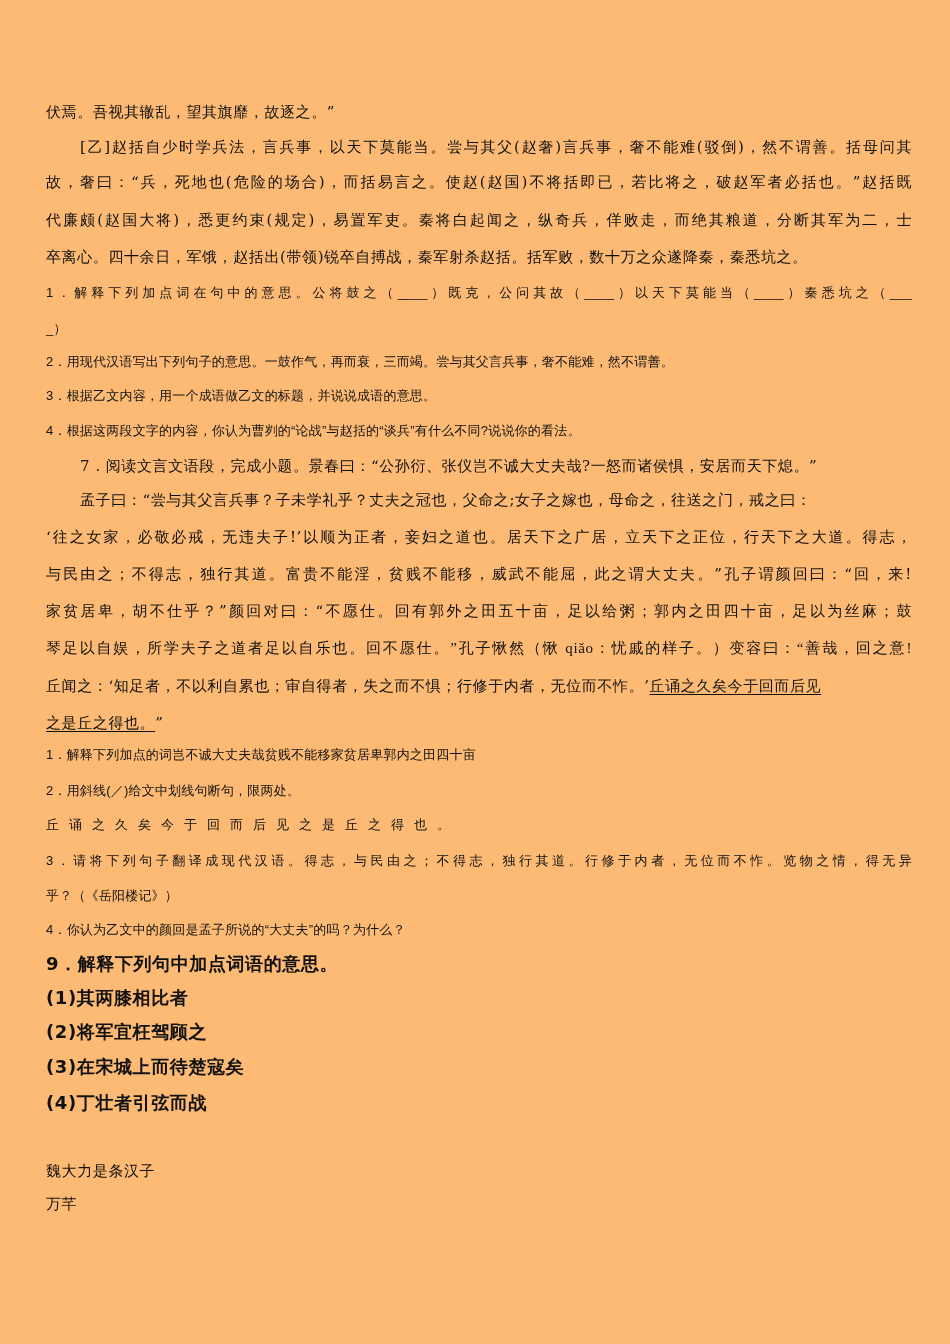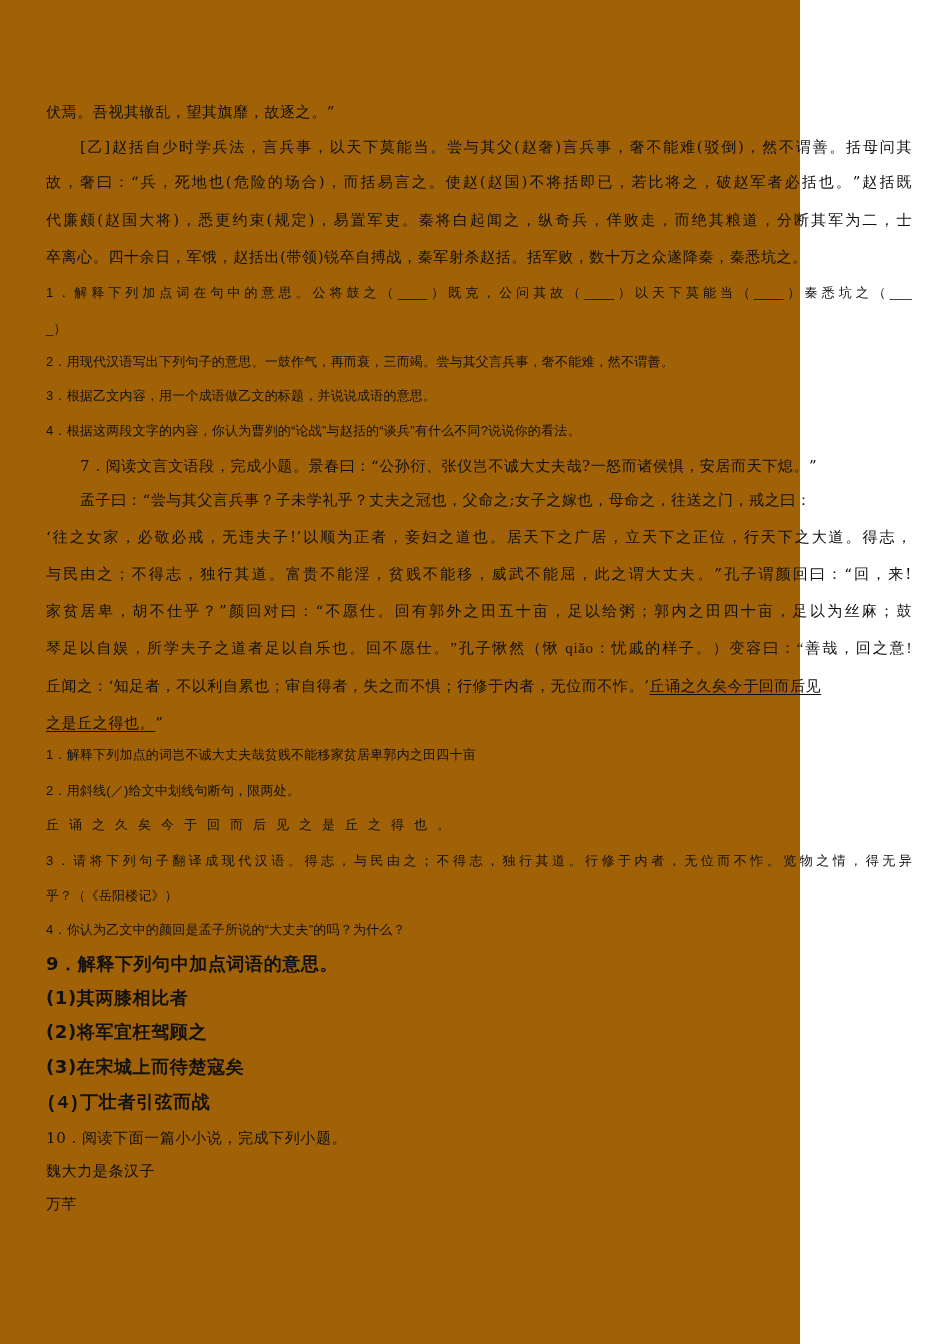--- a/index.html
+++ b/index.html
@@ -1,18 +1,18 @@
 <!DOCTYPE html>
 <html><head>
 <meta charset="utf-8">
 <style>
   html, body { margin: 0; padding: 0; background: #ffffff; }
   body { width: 950px; height: 1344px; position: relative; overflow: hidden;
          font-family: "DejaVu Serif", "Liberation Serif", serif; color: #111111; }
-  .page { position: absolute; left: 0; top: 0; width: 800px; height: 1344px; background: #a16207; }
+  .page { position: absolute; left: 0; top: 0; width: 950px; height: 1344px; background: #fdba74; }
   .line { position: absolute; left: 46px; white-space: nowrap; font-size: 15px; line-height: 20px; letter-spacing: 0.6px; }
   .line.justify { width: 866px; text-align: justify; text-align-last: justify; }
   .indent { left: 80px; }
   .q { font-family: "Liberation Sans", "DejaVu Sans", sans-serif; font-size: 13px; letter-spacing: 0.2px; }
   .bold { font-weight: bold; font-family: "DejaVu Sans", sans-serif; font-size: 18px; }
   .u { text-decoration: underline; text-underline-offset: 3px; margin-top: 18px; }
   .spaced { letter-spacing: 10px; }
 </style>
 </head>
 <body>
@@ -49,19 +49,18 @@
   <div class="line q" style="top:781px;">2．用斜线(／)给文中划线句断句，限两处。</div>
   <div class="line q spaced" style="top:815px;">丘诵之久矣今于回而后见之是丘之得也。</div>
   <div class="line q justify" style="top:851px;">3．请将下列句子翻译成现代汉语。得志，与民由之；不得志，独行其道。行修于内者，无位而不怍。览物之情，得无异</div>
   <div class="line q" style="top:886px;">乎？（《岳阳楼记》）</div>
   <div class="line q" style="top:920px;">4．你认为乙文中的颜回是孟子所说的“大丈夫”的吗？为什么？</div>
 
   <div class="line bold" style="top:954px;">9．解释下列句中加点词语的意思。</div>
   <div class="line bold" style="top:988px;">(1)其两膝相比者</div>
   <div class="line bold" style="top:1022px;">(2)将军宜枉驾顾之</div>
   <div class="line bold" style="top:1057px;">(3)在宋城上而待楚寇矣</div>
-  <div class="line bold" style="top:1093px;font-family:Liberation Mono, monospace;">(4)丁壮者引弦而战</div>
+  <div class="line bold" style="top:1093px;">(4)丁壮者引弦而战</div>
 
-  <div class="line" style="top:1128px;">10．阅读下面一篇小小说，完成下列小题。</div>
   <div class="line" style="top:1161px;">魏大力是条汉子</div>
   <div class="line" style="top:1194px;">万芊</div>
 
 </div>
 
 </body></html>

